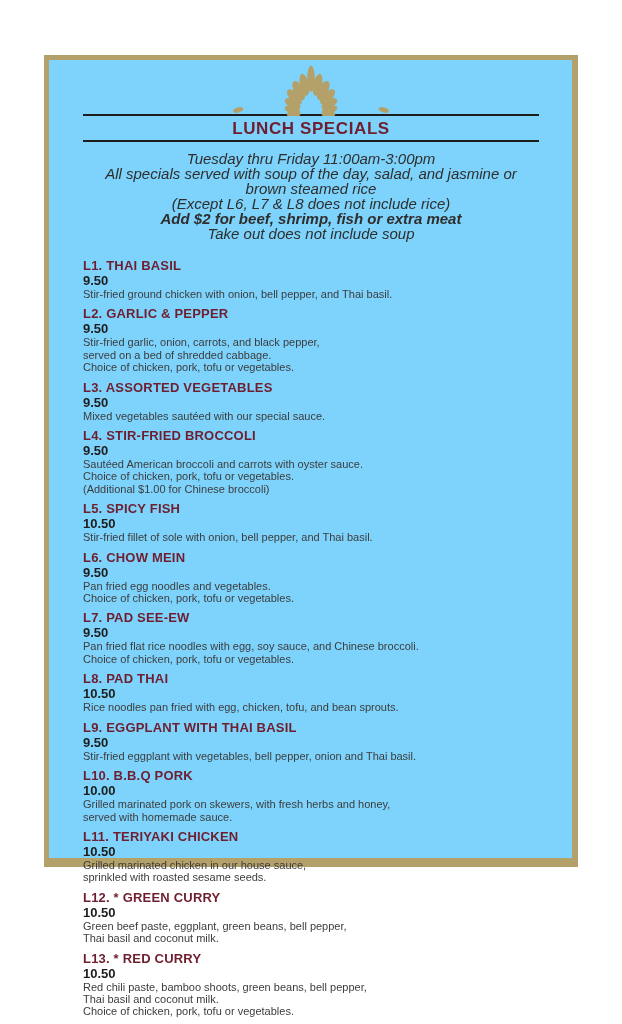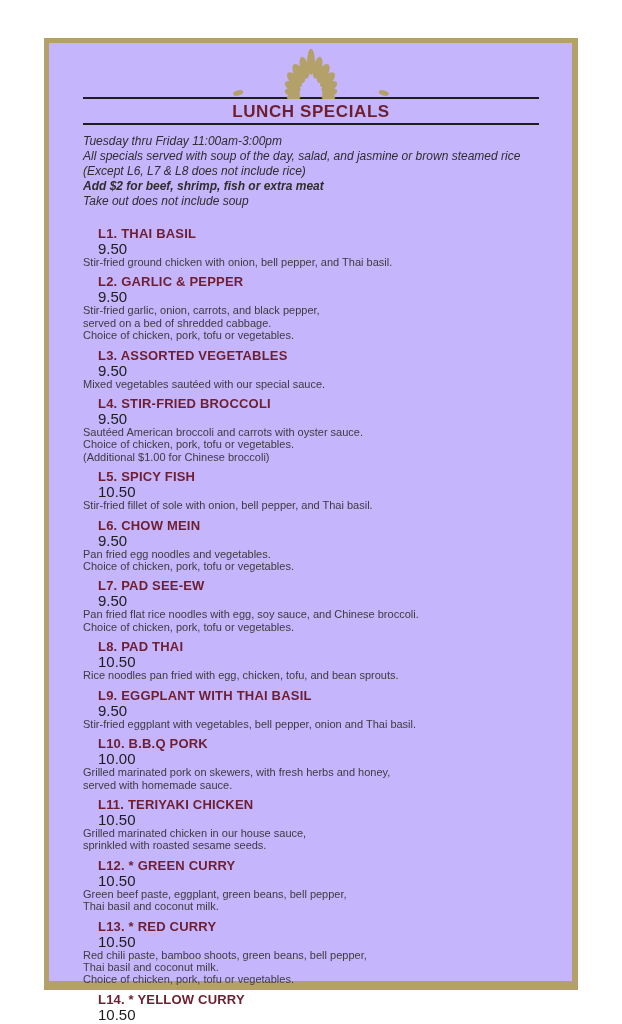--- a/index.html
+++ b/index.html
@@ -2,45 +2,45 @@
 <html><head>
 <meta charset="utf-8">
 <style>
   html,body{margin:0;padding:0;}
   body{
     width:622px;height:1024px;background:#ffffff;position:relative;
     font-family:"Liberation Sans", sans-serif;
     -webkit-font-smoothing:antialiased;
   }
   .frame{
-    position:absolute;left:44px;top:38px;width:534px;height:952px;
-    box-sizing:border-box;background:#c4b5fd;
+    position:absolute;left:44px;top:55px;width:534px;height:812px;
+    box-sizing:border-box;background:#7dd3fc;
     border:5px solid #b3a169;border-right-width:6px;border-bottom-width:9px;
   }
   .inner{padding:4px 33px 0 34px;}
   .ornament{display:block;margin:0 auto -2px auto;width:192px;height:52px;}
   .title-block{
     border-top:2px solid #1d1d1b;border-bottom:2px solid #1d1d1b;
     text-align:center;padding:3px 0 2px 0;
   }
   .page-title{
     color:#6e1e2e;font-weight:bold;font-size:17px;letter-spacing:.6px;line-height:19px;
   }
   .header-notes{
-    margin-top:9px;text-align:left;font-style:italic;color:#2f2e2d;
-    font-size:12px;line-height:15px;
+    margin-top:9px;text-align:center;font-style:italic;color:#2f2e2d;
+    font-size:15px;line-height:15px;
   }
   .header-notes .strong{font-weight:bold;}
   .menu{margin-top:17px;}
   .item{margin-bottom:6px;}
   .item-head{display:flex;justify-content:space-between;align-items:baseline;flex-direction:column;}
   .item-name{
     color:#6e1e2e;font-weight:bold;font-size:13px;line-height:15px;letter-spacing:.2px;
   }
-  .item-price{color:#1d1d1b;font-weight:normal;font-size:15px;line-height:15px;margin-left:15px;}
+  .item-price{color:#1d1d1b;font-weight:bold;font-size:13px;line-height:15px;}
   .item-desc div{color:#3d3c3c;font-size:11px;line-height:12.4px;}
   .footer{
     margin-top:48px;text-align:center;font-style:italic;color:#8b2a38;
     font-size:12.5px;line-height:15px;
   }
   .footer .spicy{margin-bottom:15px;}
 </style>
 </head>
 <body>
 

